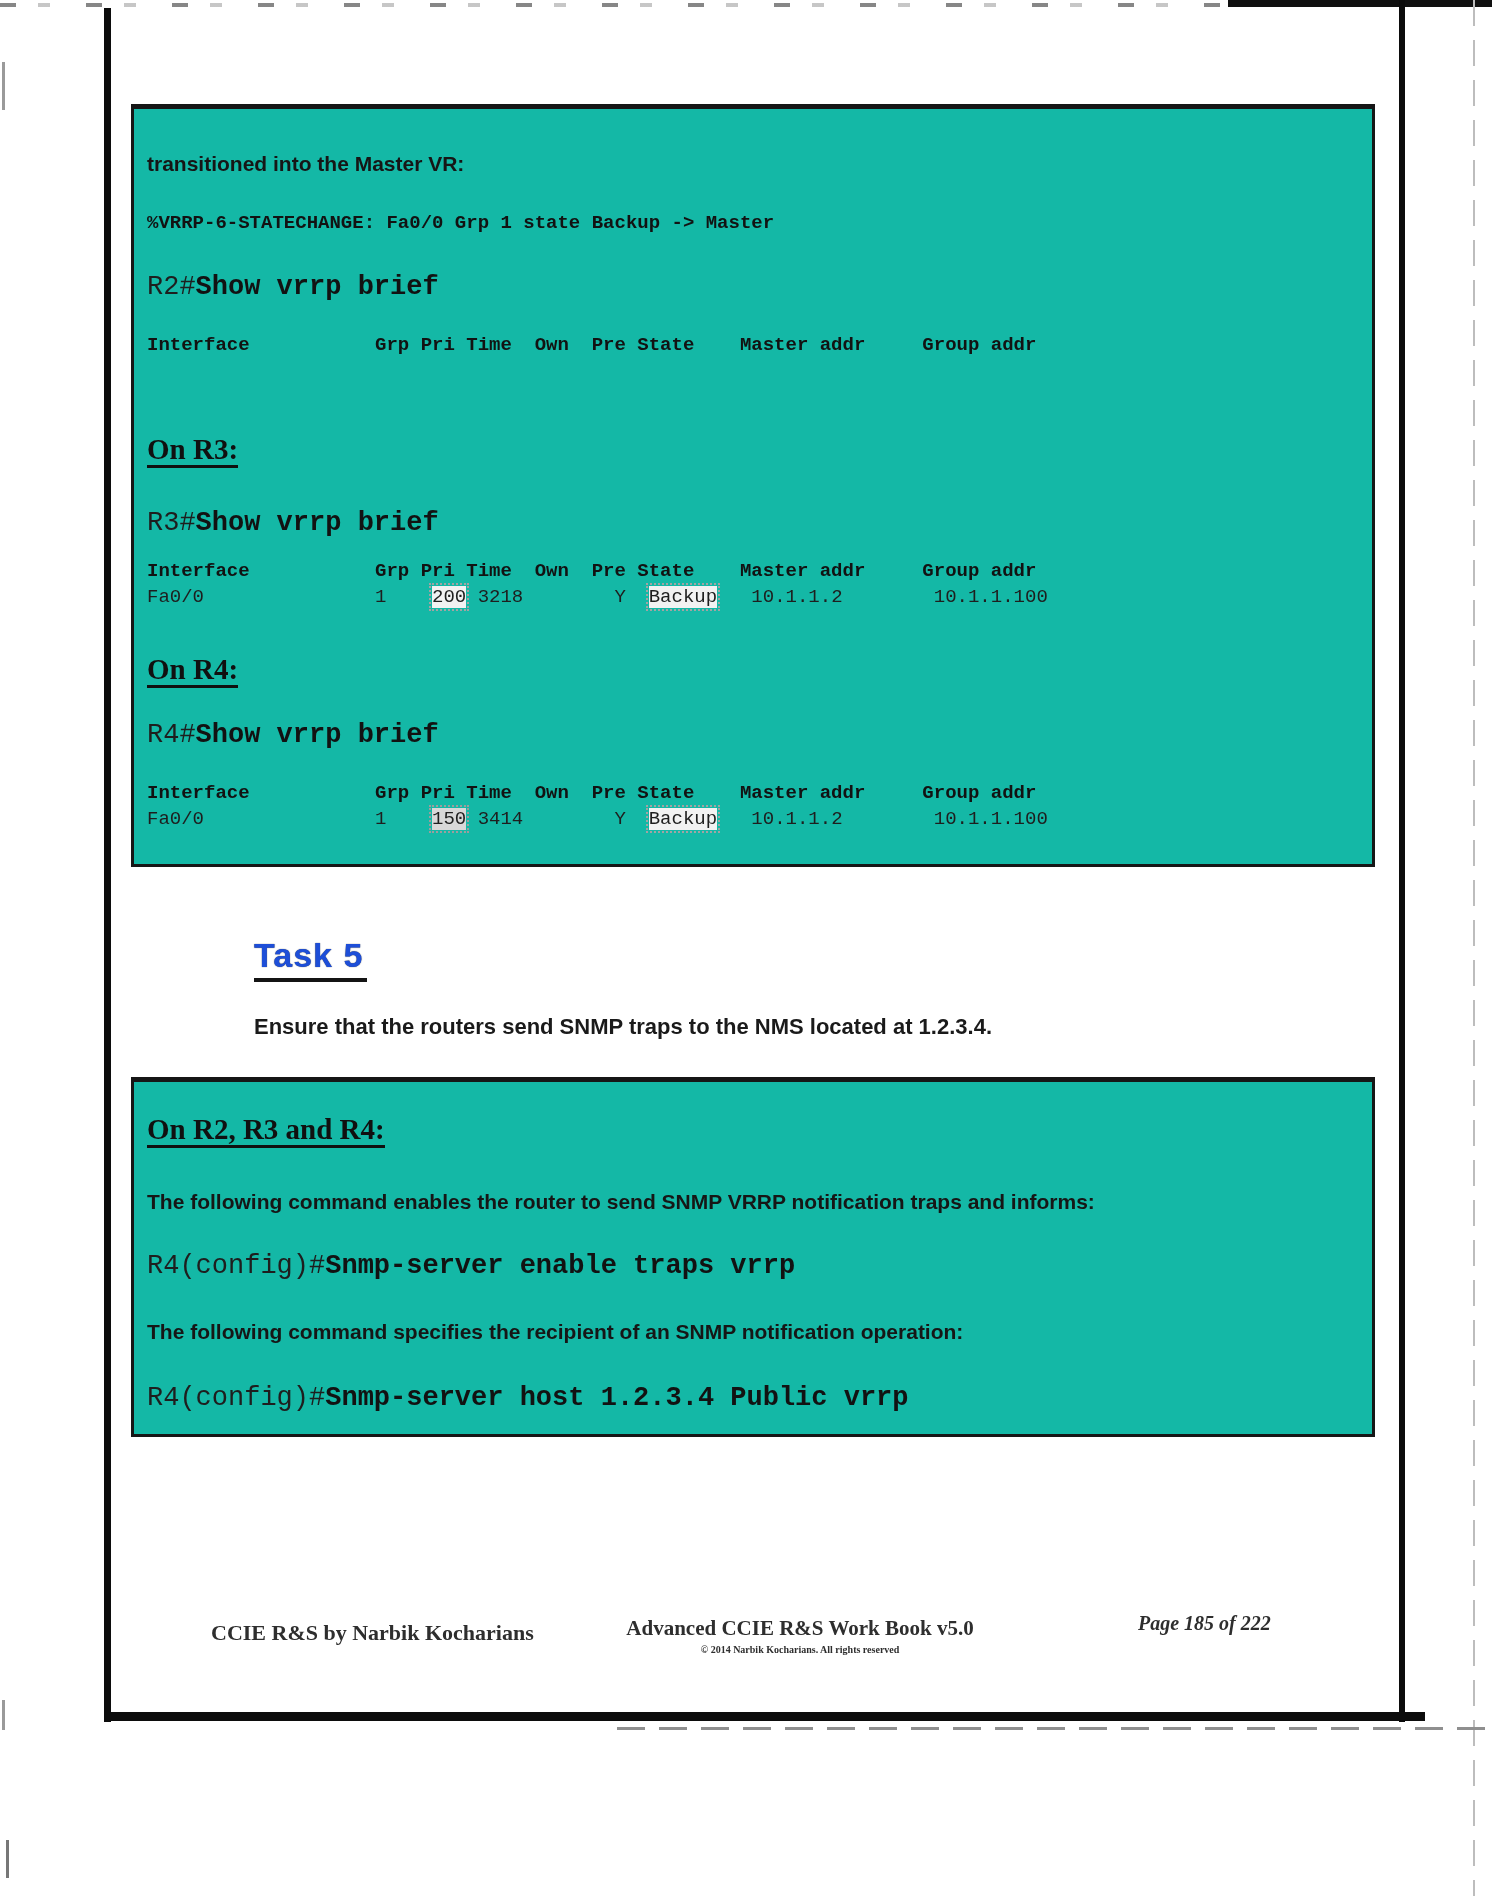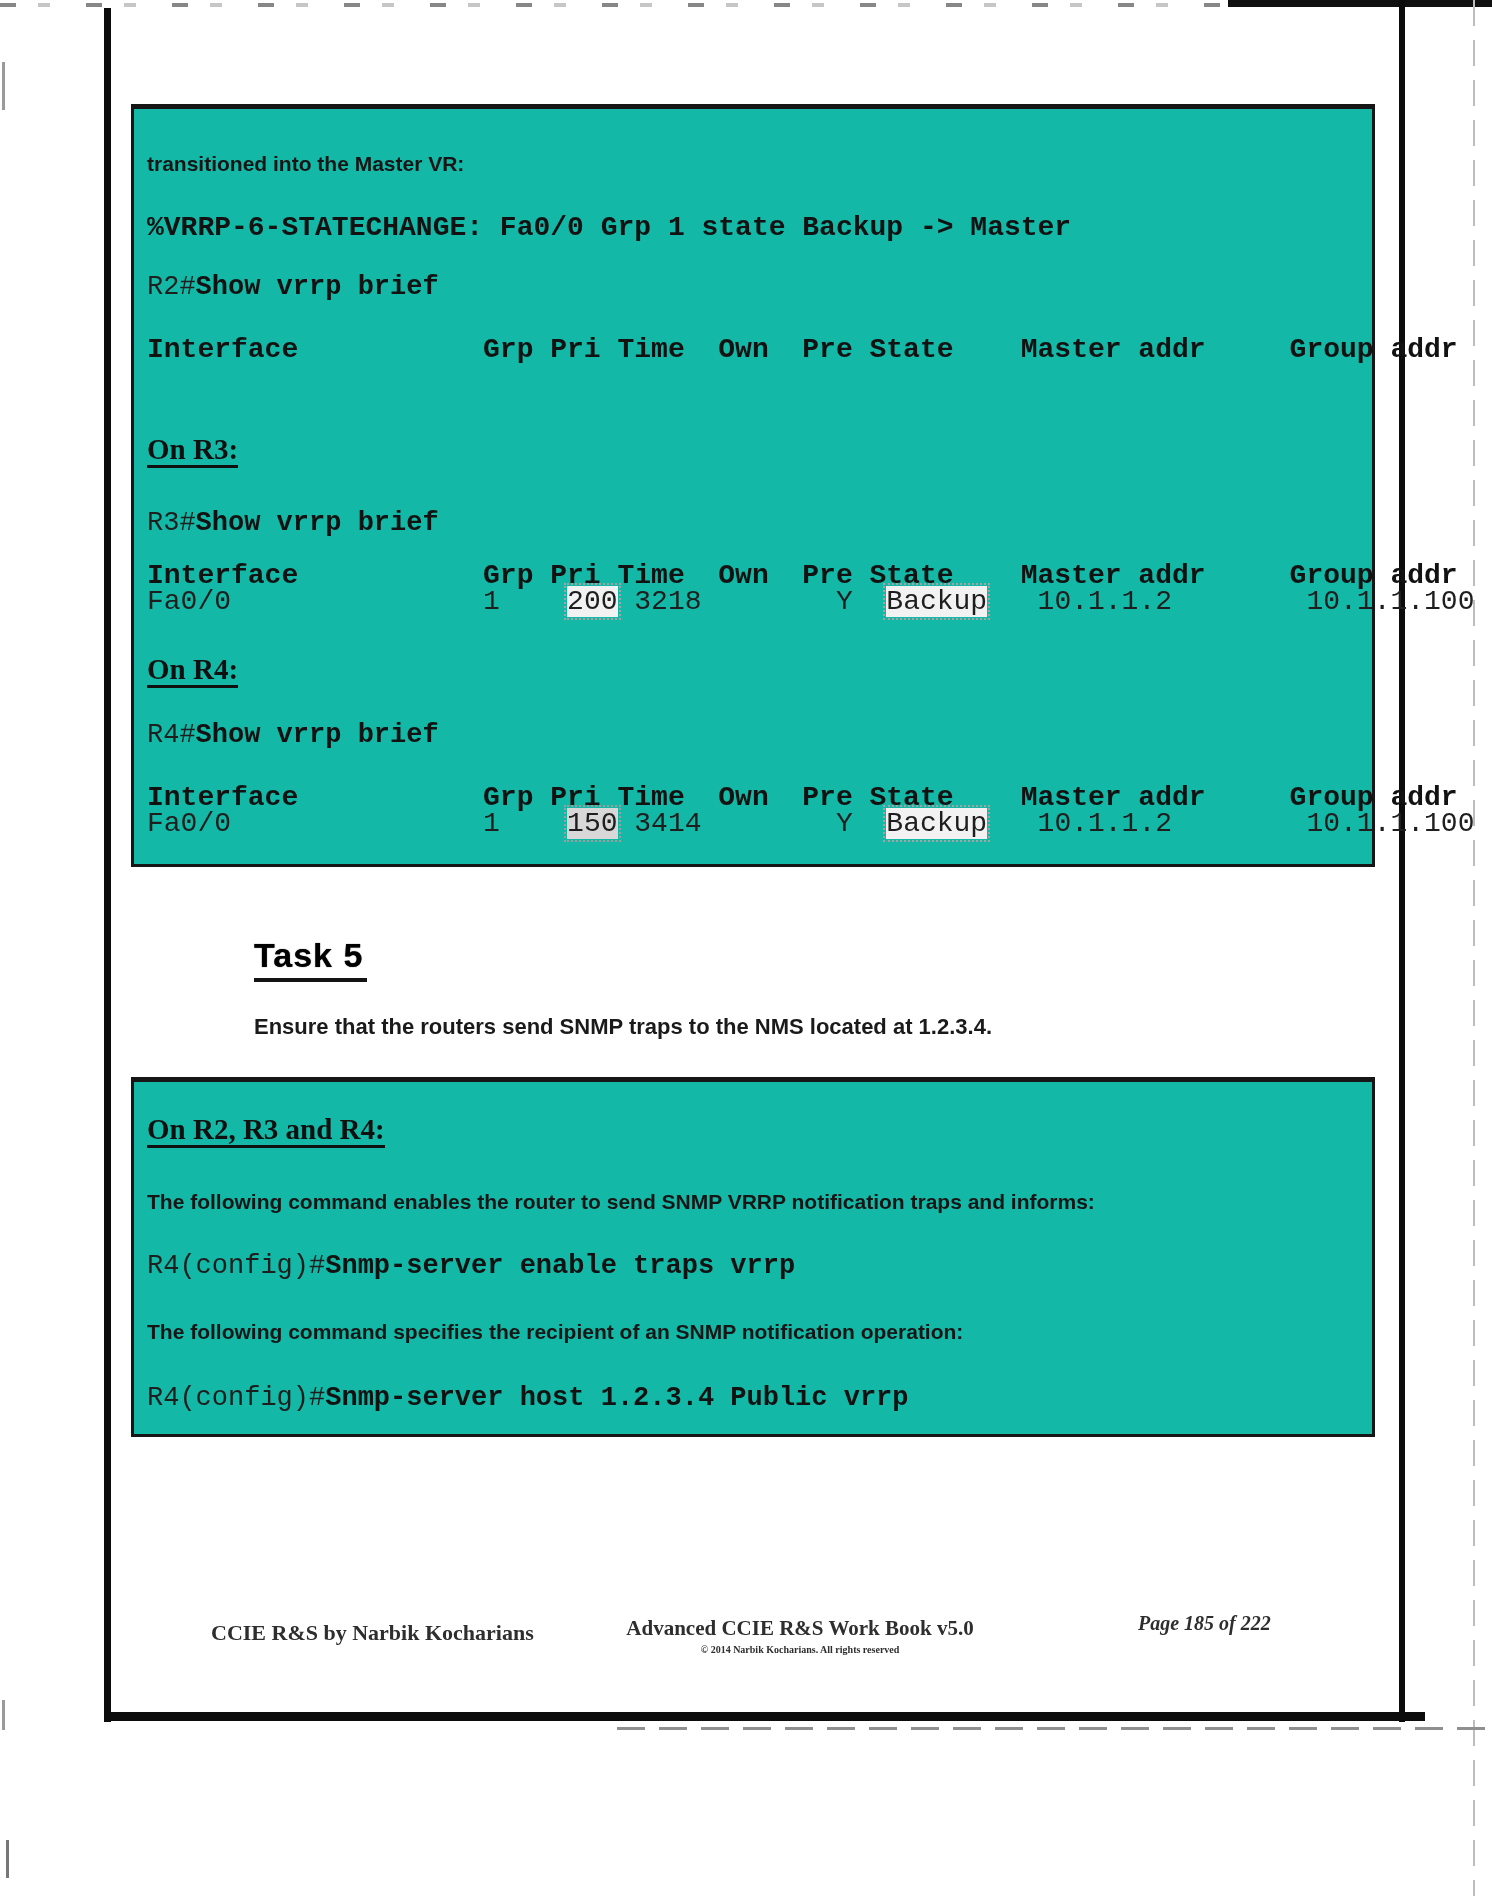--- a/index.html
+++ b/index.html
@@ -26,34 +26,34 @@
   .lmark3{left:6px;top:1840px;height:38px;background:#777;}
 
   
   .obox{position:absolute;border:3px solid #161616;border-top-width:5px;background:#14b8a6;}
   .box1{left:131px;top:104px;width:1238px;height:755px;}
   .box2{left:131px;top:1077px;width:1238px;height:352px;}
   .obox .line{position:absolute;left:13px;white-space:pre;}
 
   
   .sansb{font-family:"Liberation Sans",sans-serif;font-weight:bold;font-size:21px;color:#161616;}
-  .mono{font-family:"Liberation Mono","DejaVu Sans Mono",monospace;font-size:28px;color:#1e1e1e;line-height:1.1;}
+  .mono{font-family:"Liberation Mono","DejaVu Sans Mono",monospace;font-size:19px;color:#1e1e1e;line-height:1.1;}
   .mono-cmd{font-family:"Liberation Mono","DejaVu Sans Mono",monospace;font-size:27px;color:#1e1e1e;line-height:1.05;}
   .mb{font-weight:bold;color:#121212;}
   .serifhead{font-family:"Liberation Serif",serif;font-weight:bold;font-size:29px;color:#101010;
     display:inline-block;border-bottom:3px solid #101010;padding-bottom:1px;line-height:1.0;}
   
   .hl-dark{background:#b4b4b4;box-shadow:0 0 0 3px #b4b4b4;}
   .hl-dark2{background:#bfbfbf;box-shadow:0 0 0 3px #bfbfbf;}
   .hl-mid{background:#d8d8d8;outline:2px dotted #9d9d9d;outline-offset:1px;}
   .hl-dot{background:#f2f2f2;outline:2px dotted #a3a3a3;outline-offset:1px;}
 
   
   .task-title{position:absolute;left:254px;top:936px;font-family:"Liberation Sans",sans-serif;
-    font-weight:bold;font-size:34px;letter-spacing:1px;color:#000000;
+    font-weight:bold;font-size:34px;letter-spacing:1px;color:#1d4ed8;
     border-bottom:4px solid #141414;padding:0 4px 3px 0;
     text-shadow:0 0 1px #333;}
   .task-desc{position:absolute;left:254px;top:1014px;font-family:"Liberation Sans",sans-serif;
     font-weight:bold;font-size:22px;color:#1a1a1a;text-align:center;}
 
   
   .foot{font-family:"Liberation Serif",serif;font-weight:bold;color:#2e2e2e;}
   .foot-left{position:absolute;left:211px;top:1620px;font-size:22px;}
   .foot-center{position:absolute;left:600px;top:1616px;width:400px;text-align:center;}
   .foot-center .t{font-size:21px;}

